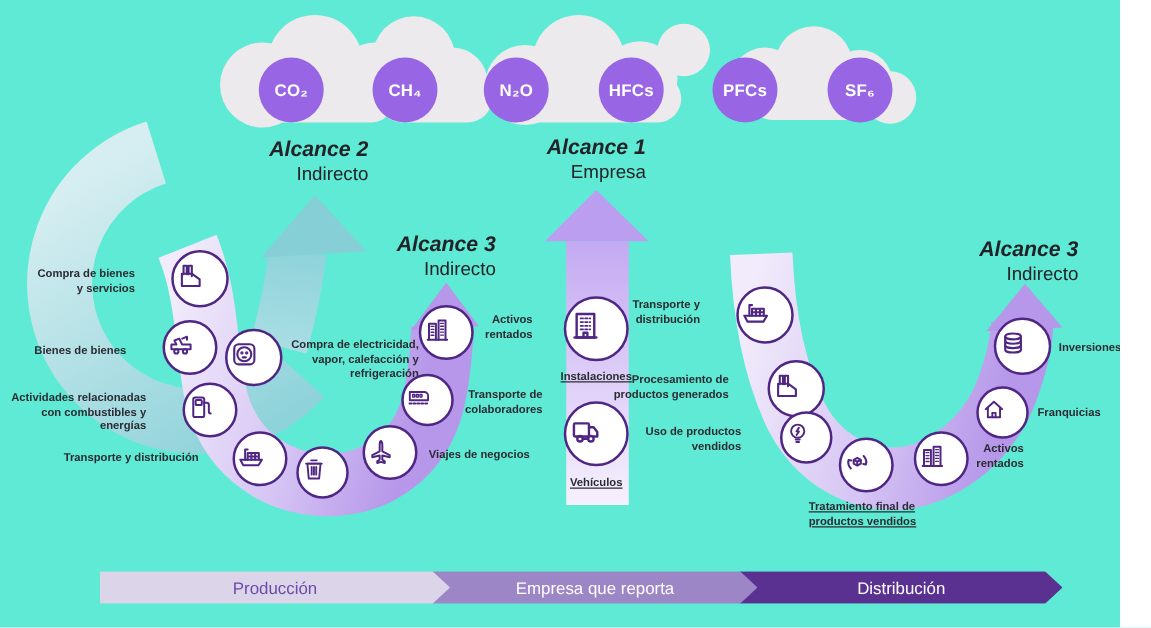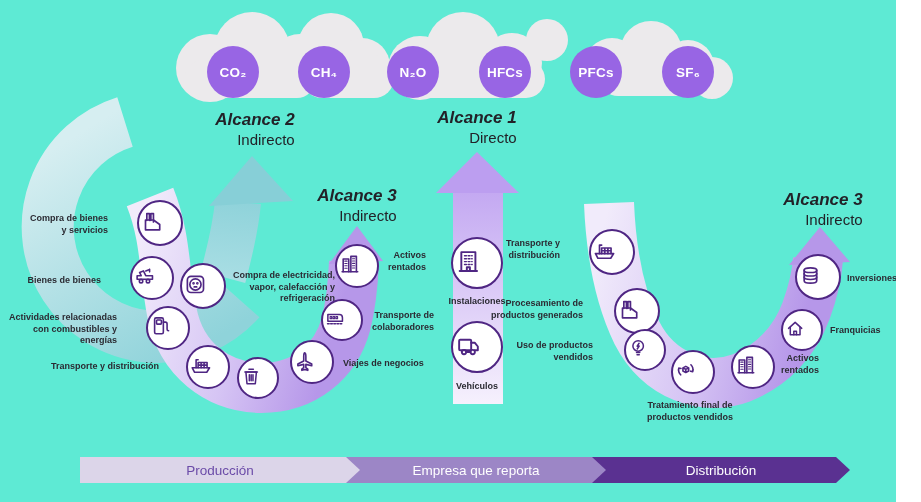--- a/index.html
+++ b/index.html
@@ -13,21 +13,21 @@
   .title-block .t{font-size:17px;font-weight:700;font-style:italic;white-space:nowrap;}
   .title-block .s{font-size:15px;margin-top:1px;white-space:nowrap;}
   .node{position:absolute;background:#fff;border:2.3px solid #4F2683;border-radius:50%;
         display:flex;align-items:center;justify-content:center;z-index:2;box-sizing:border-box;}
   .node svg{width:64%;height:64%;stroke:#4F2683;fill:none;stroke-width:1.5;
             stroke-linecap:round;stroke-linejoin:round;}
   .nlabel{position:absolute;font-size:9px;font-weight:600;color:#2B2B33;line-height:1.3;
           white-space:pre-line;z-index:2;}
   .nlabel.r{text-align:right;transform:translateY(-50%);}
   .nlabel.l{text-align:right;transform:translateY(-50%);}
-  .nlabel.c{text-align:center;transform:translateX(-50%);}
+  .nlabel.c{transform:translateX(-50%);text-decoration:underline;}
   .bar-seg{position:absolute;top:457px;height:26px;display:flex;align-items:center;
            justify-content:center;font-size:13.5px;font-weight:500;
            clip-path:polygon(0 0,calc(100% - 14px) 0,100% 50%,calc(100% - 14px) 100%,0 100%);}
   .seg1{left:80px;width:280px;background:#DCD5E9;color:#6B4BA8;z-index:5;}
   .seg2{left:346px;width:260px;background:#9C86C6;color:#ffffff;z-index:4;}
   .seg3{left:592px;width:258px;background:#5A3191;color:#ffffff;z-index:3;}
 </style>
 </head>
 <body>
 
@@ -116,21 +116,21 @@
   <div class="title-block" style="left:255px;top:110px">
     <div class="t">Alcance 2</div>
     <div class="s">Indirecto</div>
   </div>
   <div class="title-block" style="left:357px;top:186px">
     <div class="t">Alcance 3</div>
     <div class="s">Indirecto</div>
   </div>
   <div class="title-block" style="left:477px;top:108px">
     <div class="t">Alcance 1</div>
-    <div class="s">Directo</div>
+    <div class="s">Empresa</div>
   </div>
   <div class="title-block" style="left:823px;top:190px">
     <div class="t">Alcance 3</div>
     <div class="s">Indirecto</div>
   </div>
 
   <div class="node" style="left:137px;top:200px;width:46px;height:46px">
     <span><svg viewBox="0 0 24 24">
           <path d="M7 11V5h2.3v6 M10.6 11V5h2.3v7.5"></path>
           <path d="M5.8 19.5v-8.8h7.1l5.6 4v4.8z"></path>

